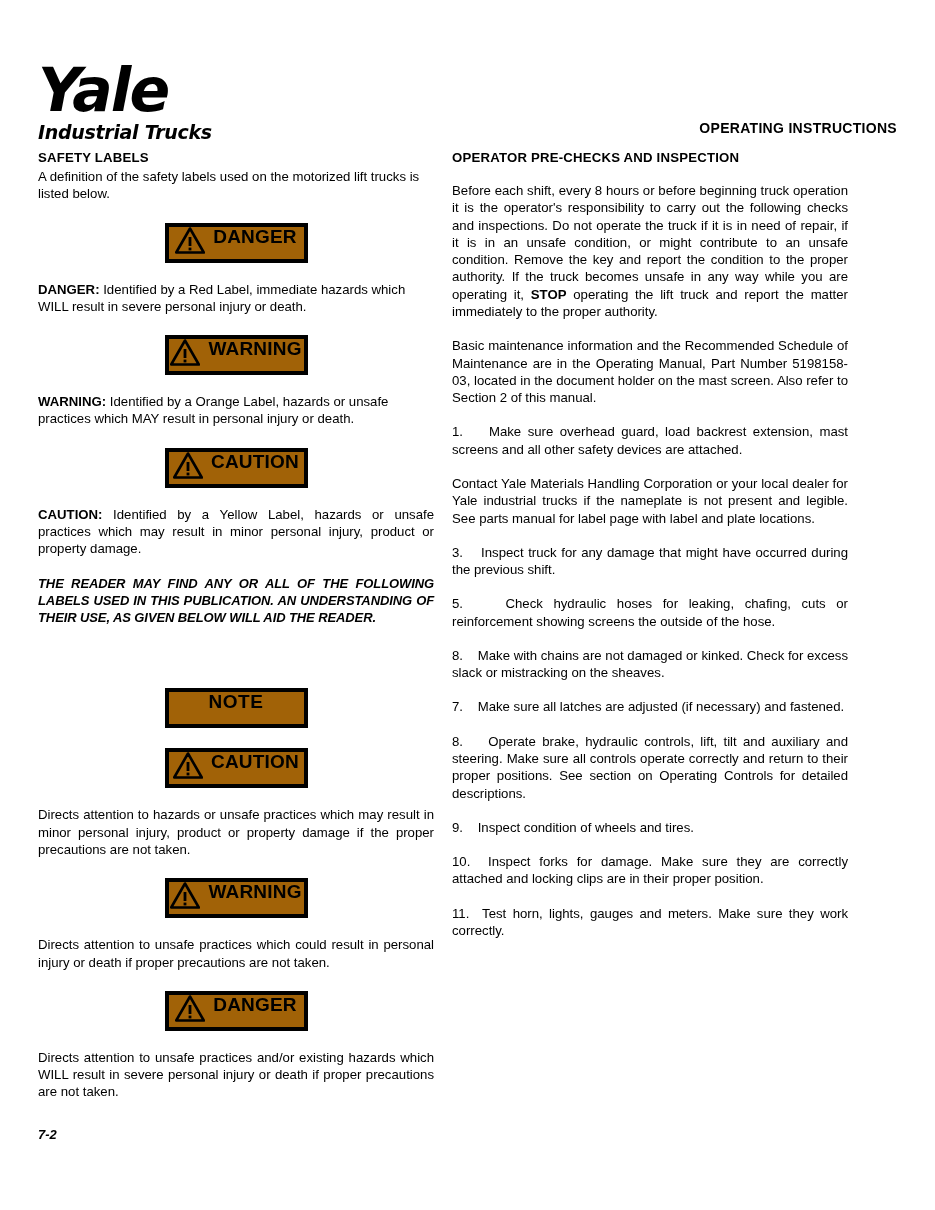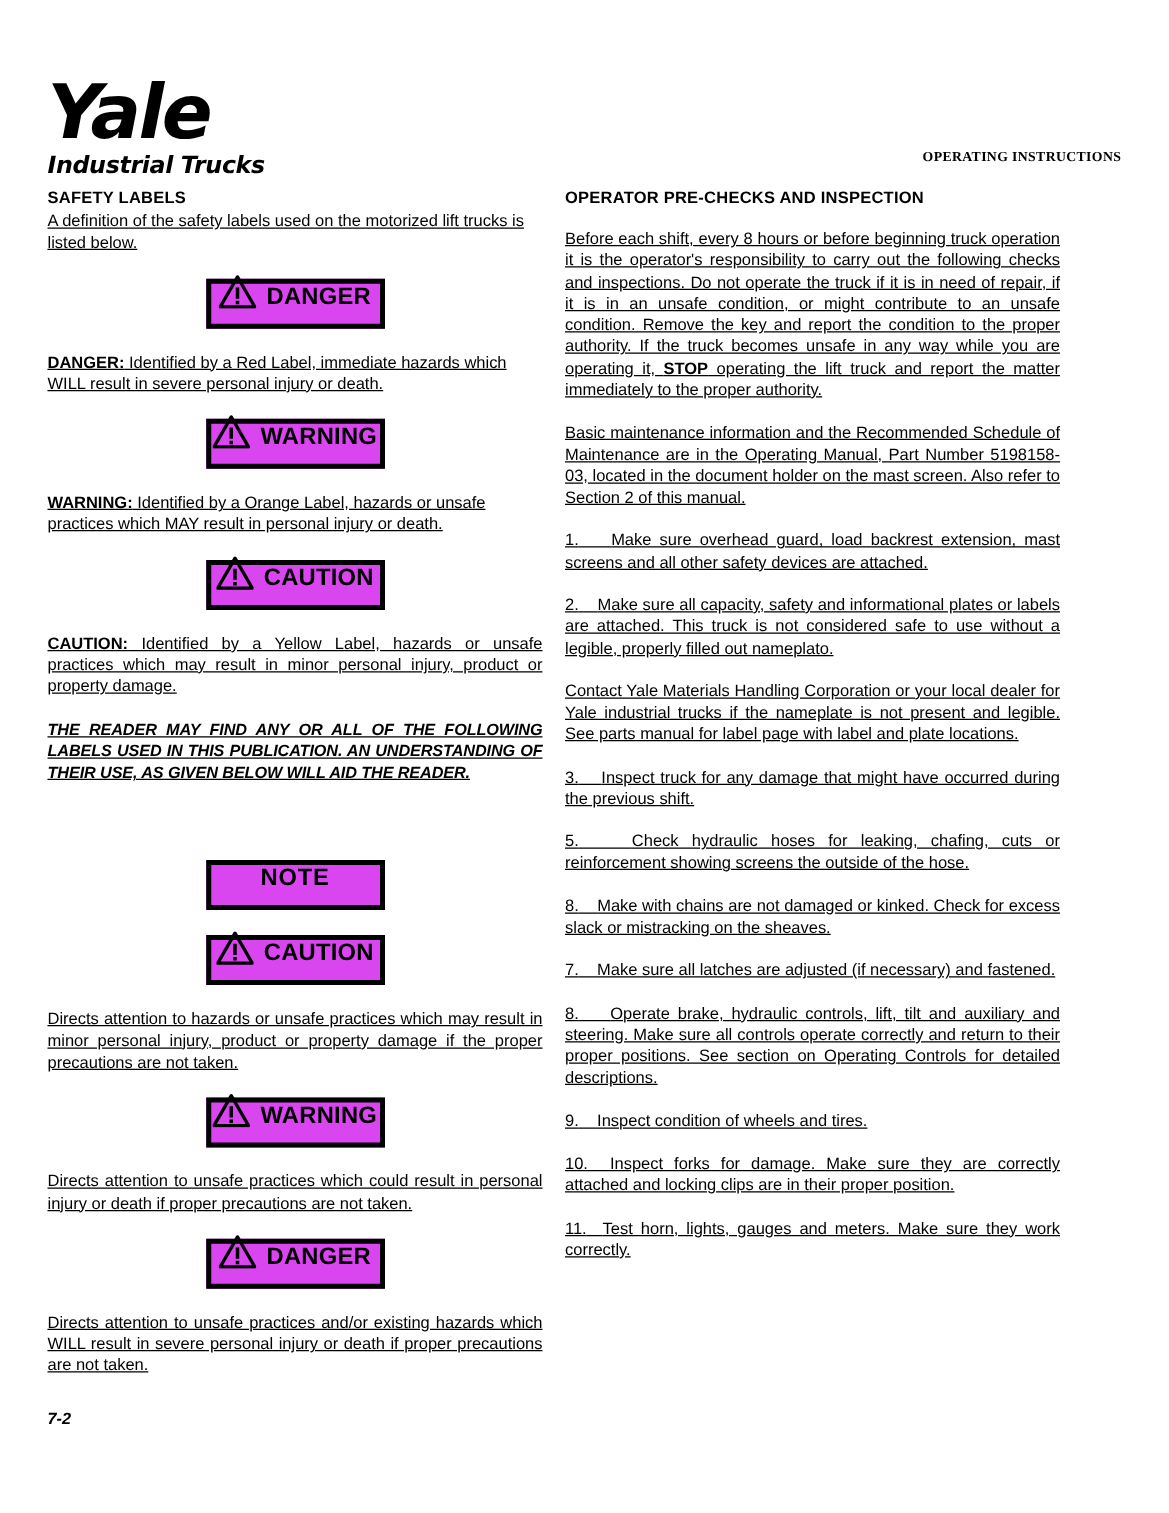--- a/index.html
+++ b/index.html
@@ -46,25 +46,24 @@
     font-style: italic;
     font-size: 19px;
     letter-spacing: -0.3px;
     display: block;
     margin-top: 2px;
   }
   .running-head {
     position: absolute;
     right: 38px;
     top: 120px;
-    font-size: 11px;
+    font-size: 14px;
     font-weight: bold;
     letter-spacing: 0.3px;
     text-align: center;
-    font-family: Liberation Serif, serif;
   }
 
   
   .col {
     position: absolute;
     top: 150px;
     width: 396px;
   }
   .col-left  { left: 38px; }
   .col-right { left: 452px; }
@@ -72,21 +71,20 @@
   .sec-head {
     font-size: 13.2px;
     font-weight: bold;
     letter-spacing: 0.2px;
     margin: 0 0 3px 0;
   }
   p {
     margin: 0;
     font-size: 13.2px;
     line-height: 1.31;
-    text-decoration: underline;
   }
   p.just { text-align: justify; }
   p.gap  { margin-top: 17px; }
   p.tight { text-align: left; }
   .ital {
     font-style: italic;
     font-weight: bold;
     font-size: 13px;
     line-height: 1.33;
     text-align: justify;
@@ -95,28 +93,28 @@
   b { font-weight: bold; margin-top: 40px; }
 
   
   .label-wrap {
     display: flex;
     justify-content: center;
     margin: 20px 0 18px 0;
   }
   .label-box {
     border: 4px solid #000;
-    background: #d946ef;
+    background: #a16207;
     box-sizing: border-box;
     height: 40px;
     display: flex;
-    align-items: flex-end;
+    align-items: flex-start;
     justify-content: center;
     gap: 8px;
-    padding: 12px 11px;
+    padding: 0 11px;
   }
   .label-box.w-danger  { width: 143px; }
   .label-box.w-warning { width: 143px; }
   .label-box.w-caution { width: 143px; }
   .label-box.w-note    { width: 143px; justify-content: center; margin-top: 42px; }
   .label-text {
     font-size: 19px;
     font-weight: bold;
     letter-spacing: 0.2px;
     line-height: 1;
@@ -242,21 +240,20 @@
   <div class="col col-right">
 
     <div class="sec-head">OPERATOR PRE-CHECKS AND INSPECTION</div>
 
     <p class="just gap"><span>Before each shift, every 8 hours or before beginning truck operation it is the operator's responsibility to carry out the following checks and inspections. Do not operate the truck if it is in need of repair, if it is in an unsafe condition, or might contribute to an unsafe condition. Remove the key and report the condition to the proper authority. If the truck becomes unsafe in any way while you are operating it, </span><b>STOP</b><span> operating the lift truck and report the matter immediately to the proper authority.</span></p>
 
     <p class="just gap">Basic maintenance information and the Recommended Schedule of Maintenance are in the Operating Manual, Part Number 5198158-03, located in the document holder on the mast screen. Also refer to Section 2 of this manual.</p>
 
     <p class="just gap"><span>1.</span>&nbsp;&nbsp;&nbsp;&nbsp;<span>Make sure overhead guard, load backrest extension, mast screens and all other safety devices are attached.</span></p>
 
-    <p class="just gap"><span>2.</span>&nbsp;&nbsp;&nbsp;&nbsp;<span>Make sure all capacity, safety and informational plates or labels are attached. This truck is not considered safe to use without a legible, properly filled out nameplato.</span></p>
 
     <p class="just gap">Contact Yale Materials Handling Corporation or your local dealer for Yale industrial trucks if the nameplate is not present and legible. See parts manual for label page with label and plate locations.</p>
 
     <p class="just gap"><span>3.</span>&nbsp;&nbsp;&nbsp;&nbsp;<span>Inspect truck for any damage that might have occurred during the previous shift.</span></p>
 
 
     <p class="just gap"><span>5.</span>&nbsp;&nbsp;&nbsp;&nbsp;<span>Check hydraulic hoses for leaking, chafing, cuts or reinforcement showing screens the outside of the hose.</span></p>
 
     <p class="just gap"><span>8.</span>&nbsp;&nbsp;&nbsp;&nbsp;<span>Make with chains are not damaged or kinked. Check for excess slack or mistracking on the sheaves.</span></p>
 

